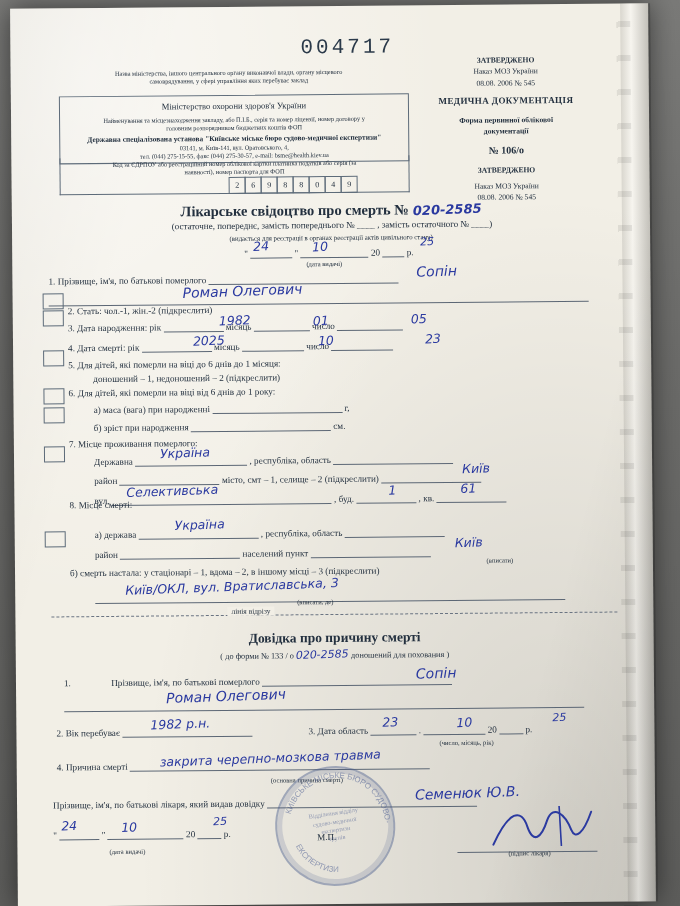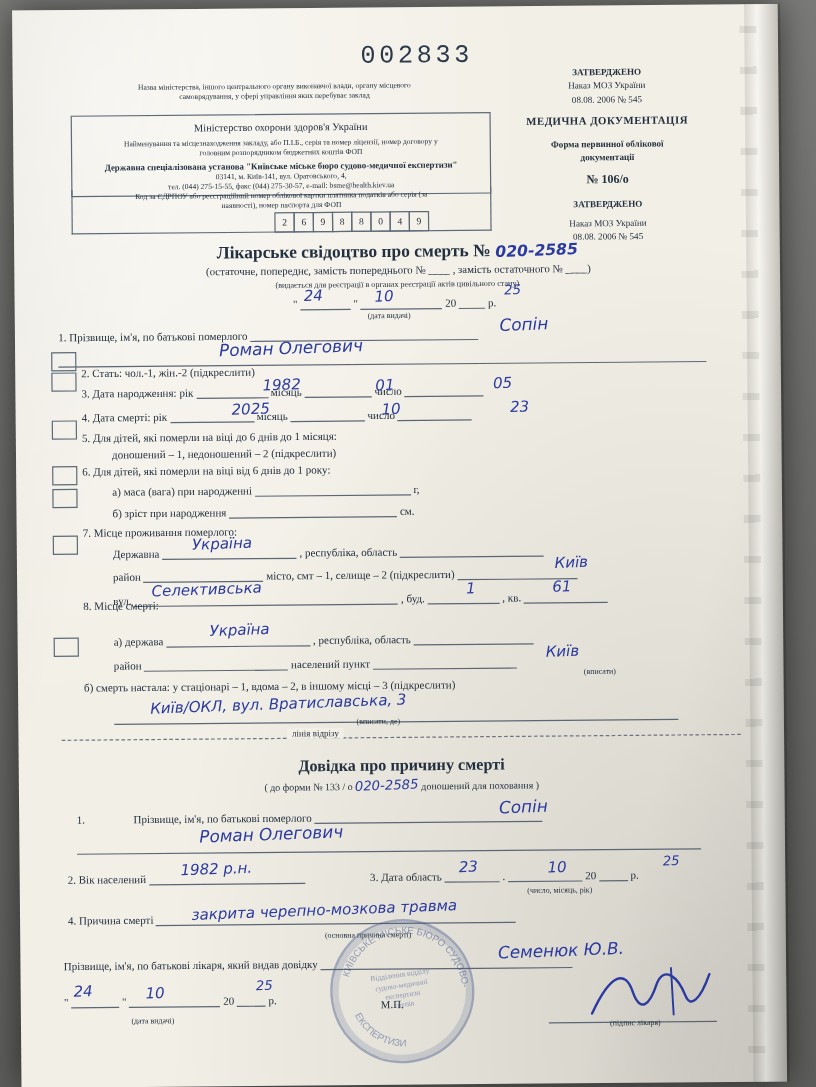--- a/index.html
+++ b/index.html
@@ -51,21 +51,21 @@
   .u{display:inline-block;border-bottom:1px solid #5c6775;height:11px;vertical-align:bottom;}
   .cb{position:absolute;width:19px;height:14px;border:1px solid #5d6b79;}
   .hand{
     position:absolute;font-family:"DejaVu Sans", sans-serif;
     color:#2b3aa0;font-size:12.5px;font-style:italic;
     transform:rotate(-1.6deg);white-space:nowrap;
   }
   .hand.s{font-size:11px;}
   .hand.l{font-size:14px;}
   .dashed{position:absolute;left:36px;top:608px;width:566px;border-top:1px dashed #6a7482;}
-  .dash-label{position:absolute;left:224px;top:600px;font-size:7.5px;background:#f2efe6;padding:0 4px;}
+  .dash-label{position:absolute;left:212px;top:600px;font-size:7.5px;background:#f2efe6;padding:0 4px;}
   .title2{position:absolute;left:0;top:624px;width:638px;text-align:center;font-size:13.5px;font-weight:bold;}
   .sub2{position:absolute;left:0;top:642px;width:638px;text-align:center;font-size:8.3px;}
   .stamp{
     position:absolute;left:258px;top:760px;width:120px;height:120px;border-radius:50%;
     border:2px solid rgba(70,90,140,.45);
     transform:rotate(-8deg);
     color:rgba(60,80,140,.5);font-size:6.2px;text-align:center;
     display:flex;align-items:center;justify-content:center;
     box-shadow:inset 0 0 0 5px rgba(70,90,140,.18);
     line-height:1.35;padding:14px;box-sizing:border-box;
@@ -81,21 +81,21 @@
 
 <div class="scene">
   <div class="desk"></div>
 
   <div class="sheet">
     <div class="curl"></div>
     <div class="binder"></div>
 
     <div class="doc">
 
-      <div class="num">002833</div>
+      <div class="num">004717</div>
 
       <div class="hdr-left tiny">
         <div>Назва міністерства, іншого центрального органу виконавчої влади, органу місцевого</div>
         <div>самоврядування, у сфері управління яких перебуває заклад</div>
       </div>
       <div class="box-left small">
         <div style="font-size:8.6px;margin:2px 0 4px">Міністерство охорони здоров'я України</div>
         <div class="tiny">Найменування та місцезнаходження закладу, або П.І.Б., серія та номер ліцензії, номер договору у</div>
         <div class="tiny">головним розпорядником бюджетних коштів ФОП</div>
         <div style="font-size:7.4px;font-weight:bold;margin-top:3px">Державна спеціалізована установа "Київське міське бюро судово-медичної експертизи"</div>
@@ -303,21 +303,21 @@
         <span class="u" style="width:190px"></span>
       </div>
       <div class="hand l" style="left:400px;top:660px">Сопін</div>
       <div class="line-row" style="left:48px;top:692px;">
         <span class="u" style="width:520px"></span>
       </div>
       <div class="hand l" style="left:150px;top:681px">Роман Олегович</div>
 
       <div class="line-row" style="left:40px;top:718px;">
         <span>2.</span>
-        <span>Вік населений</span>
+        <span>Вік перебуває</span>
         <span class="u" style="width:130px"></span>
       </div>
       <div class="hand" style="left:134px;top:709px">1982 р.н.</div>
 
       <div class="line-row" style="left:292px;top:718px;">
         <span>3.</span>
         <span>Дата область</span>
         <span class="u" style="width:46px"></span>
         <span>.</span>
         <span class="u" style="width:62px"></span>

